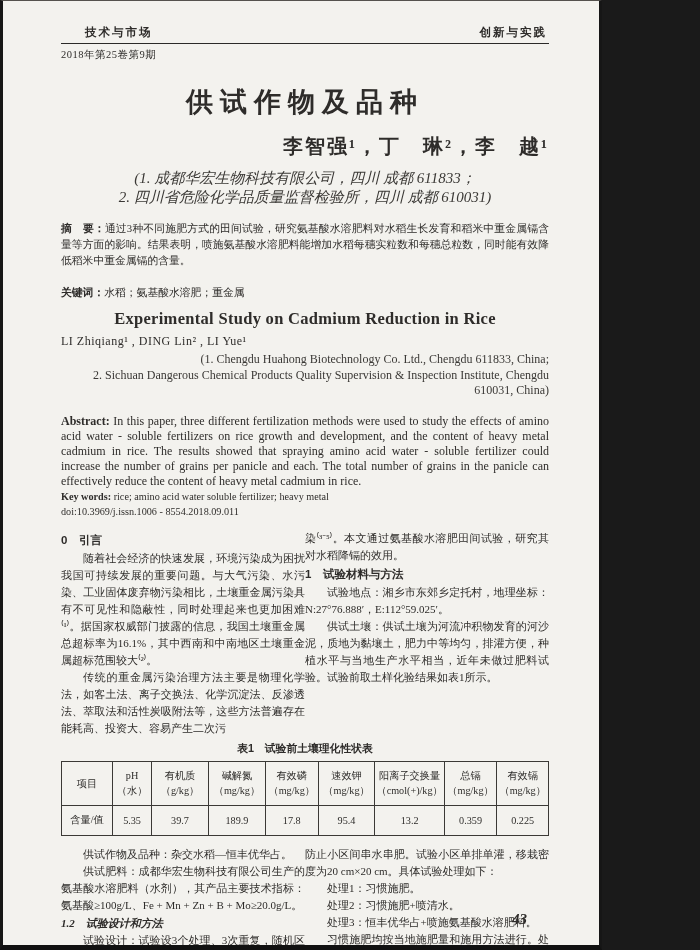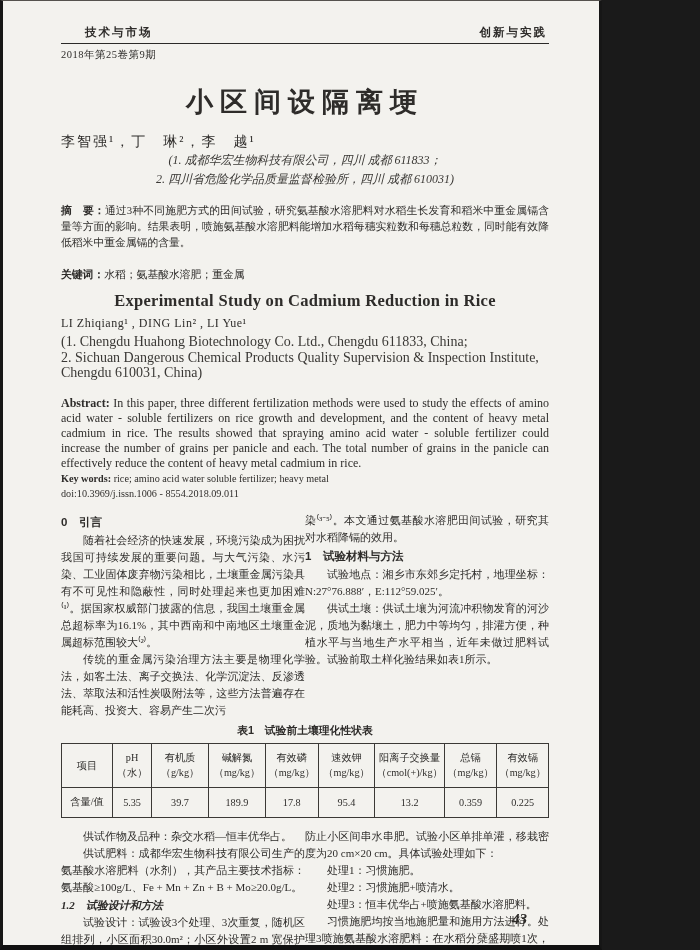--- a/index.html
+++ b/index.html
@@ -12,30 +12,30 @@
     border-bottom:5px solid #111; border-top:1px solid #55524e;
     padding:24px 50px 0 58px;
   }
   
   .jh-row { display:flex; justify-content:space-between; align-items:flex-end; padding:0 2px 3px 24px; }
   .jh-name { font-family:"Liberation Sans", sans-serif; font-weight:bold; font-size:11.5px; letter-spacing:2px; }
   .jh-rule { border-bottom:1.6px solid #2b2a28; }
   .jh-issue { font-size:10.5px; padding:4px 0 0 0; letter-spacing:0.5px; }
   
   .title-cn { text-align:center; font-size:27px; font-weight:bold; letter-spacing:7px; margin-top:22px; }
-  .authors-cn { text-align:left; font-size:14px; margin-top:13px; letter-spacing:2px; }
-  .affil-cn { text-align:center; font-size:12px; font-style:italic; line-height:19px; color:#3a3835; }
+  .authors-cn { text-align:right; font-size:20px; margin-top:13px; letter-spacing:2px;font-weight:bold; }
+  .affil-cn { text-align:center; font-size:15px; font-style:italic; margin-top:9px; line-height:19px; color:#3a3835; }
   
   .abs-cn { margin-top:13px; font-size:10.8px; line-height:16px; text-align:justify; }
   .abs-cn .lbl, .kw-cn .lbl { font-family:"Liberation Sans", sans-serif; font-weight:bold; }
   .kw-cn { font-size:10.8px; line-height:16px; margin-top:16px; }
   
   .title-en { text-align:center; font-size:16.5px; font-weight:bold; margin-top:9px; letter-spacing:0.3px; }
   .authors-en { font-size:12px; margin-top:5px; letter-spacing:0.5px; }
-  .affil-en { text-align:left; font-size:14px; line-height:15.5px; margin-top:3px; color:#3a3835; }
+  .affil-en { text-align:right; font-size:12px; line-height:15.5px; margin-top:3px; color:#3a3835; }
   .abs-en { margin-top:15px; font-size:12px; line-height:15px; text-align:justify; }
   .abs-en .lbl, .kw-en .lbl { font-weight:bold; }
   .kw-en, .doi { font-size:10.2px; line-height:15.5px; }
   
   .cols { display:flex; justify-content:flex-start; margin-top:10px; }
   .col { width:288px; font-size:11px; line-height:17px; text-align:justify; }
   .col p { text-indent:2em; }
   .col p.cont { text-indent:0; }
   .sec-h { font-family:"Liberation Sans", sans-serif; font-weight:bold; font-size:11.5px; line-height:20px; text-indent:0 !important; text-align:left; }
   .sub-h { font-style:italic; font-weight:bold; font-size:11px; line-height:18px; text-indent:0 !important; text-align:left; }
@@ -56,21 +56,21 @@
 
   <div>
     <div class="jh-row">
       <span class="jh-name">技术与市场</span>
       <span class="jh-name">创新与实践</span>
     </div>
     <div class="jh-rule"></div>
     <div class="jh-issue">2018年第25卷第9期</div>
   </div>
 
-  <div class="title-cn">小区间设隔离埂</div>
+  <div class="title-cn">供试作物及品种</div>
   <div class="authors-cn">李智强¹，丁　琳²，李　越¹</div>
   <div class="affil-cn">
     <div>(1. 成都华宏生物科技有限公司，四川 成都 611833；</div>
     <div>2. 四川省危险化学品质量监督检验所，四川 成都 610031)</div>
   </div>
 
   <p class="abs-cn"><span class="lbl">摘　要：</span><span>通过3种不同施肥方式的田间试验，研究氨基酸水溶肥料对水稻生长发育和稻米中重金属镉含量等方面的影响。结果表明，喷施氨基酸水溶肥料能增加水稻每穗实粒数和每穗总粒数，同时能有效降低稻米中重金属镉的含量。</span></p>
   <p class="kw-cn"><span class="lbl">关键词：</span><span>水稻；氨基酸水溶肥；重金属</span></p>
 
   <div class="title-en">Experimental Study on Cadmium Reduction in Rice</div>

